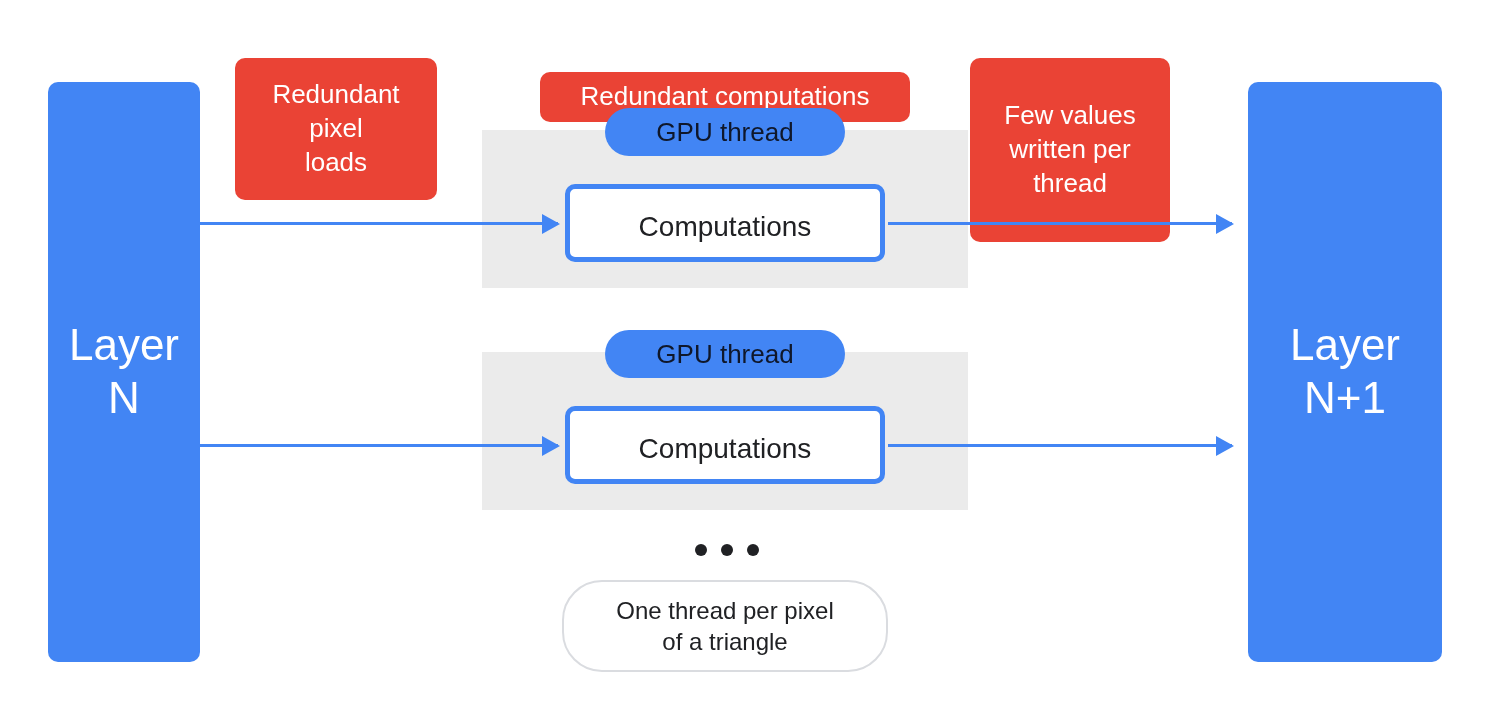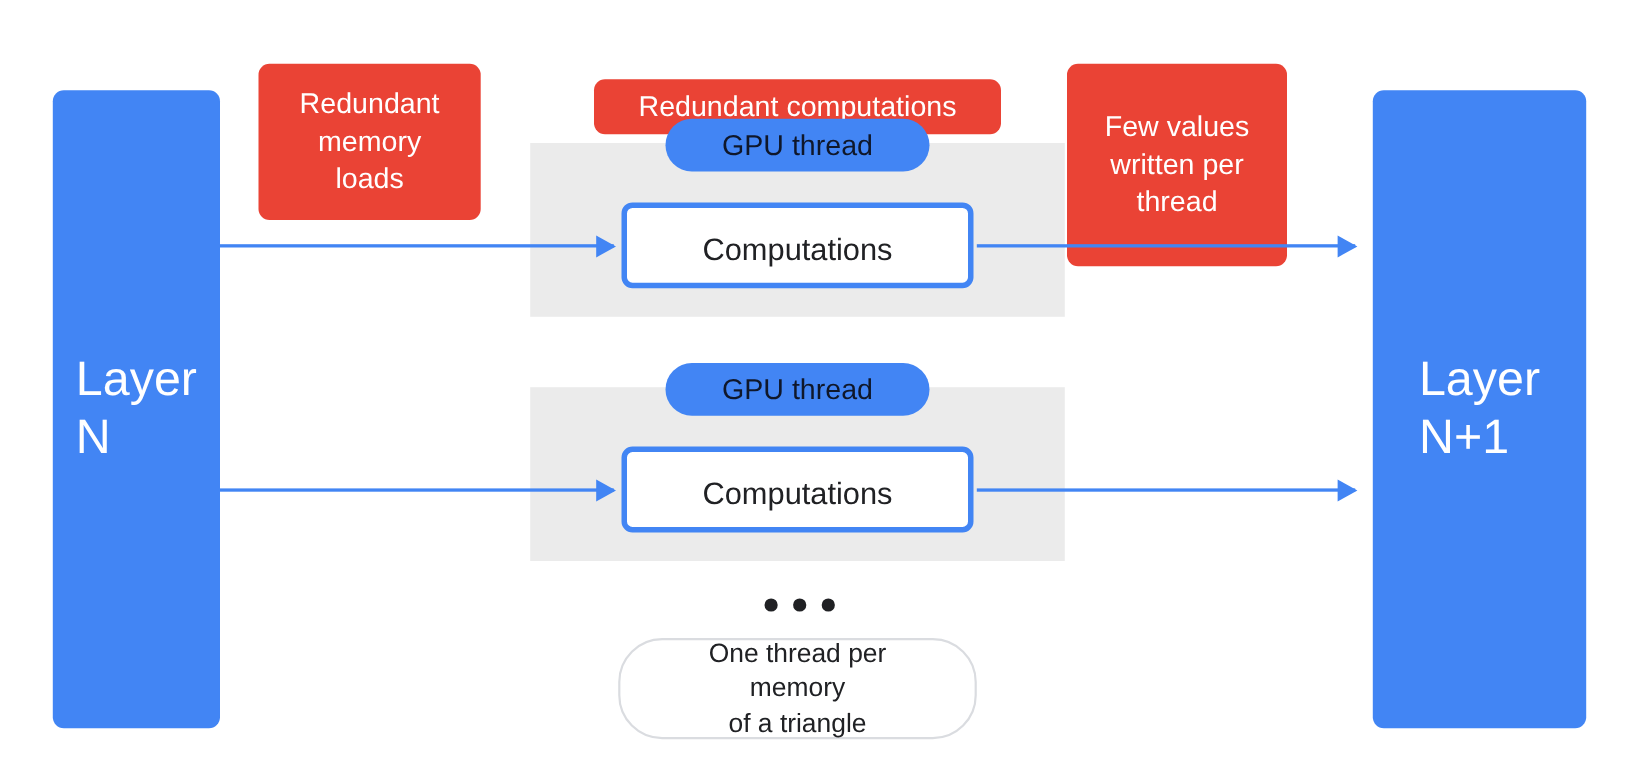--- a/index.html
+++ b/index.html
@@ -11,20 +11,21 @@
     background: #ffffff;
   }
   .layer-box {
     position: absolute;
     background: #4285f4;
     color: #ffffff;
     border-radius: 10px;
     display: flex;
     align-items: center;
     justify-content: center;
+    text-align: center;
     font-size: 44px;
     line-height: 1.2;
     padding: 12px;
   }
   .red-pill {
     position: absolute;
     background: #ea4335;
     color: #ffffff;
     border-radius: 10px;
     display: flex;
@@ -115,21 +116,21 @@
 N</span>
 </div>
 
 <div class="layer-box" style="left:1248px; top:82px; width:194px; height:580px;">
   <span style="white-space:pre-line;">Layer
 N+1</span>
 </div>
 
 <div class="red-pill" style="left:235px; top:58px; width:202px; height:142px;">
   <span style="white-space:pre-line;">Redundant
-memory
+pixel
 loads</span>
 </div>
 
 <div class="red-pill" style="left:540px; top:44px; width:370px; height:50px;margin-top:28px;">
   <span>Redundant computations</span>
 </div>
 
 <div class="red-pill" style="left:970px; top:58px; width:200px; height:184px;">
   <span style="white-space:pre-line;">Few values
 written per
@@ -162,15 +163,15 @@
 <div class="arrow" style="left:200px; top:444px; width:358px;"></div>
 <div class="arrow" style="left:888px; top:444px; width:344px;"></div>
 
 <div class="dots" style="left:695px; top:544px;">
   <div class="dot"></div>
   <div class="dot"></div>
   <div class="dot"></div>
 </div>
 
 <div class="white-pill" style="left:562px; top:580px; width:326px; height:92px;">
-  <span style="white-space:pre-line;">One thread per memory
+  <span style="white-space:pre-line;">One thread per pixel
 of a triangle</span>
 </div>
 
 </body></html>

